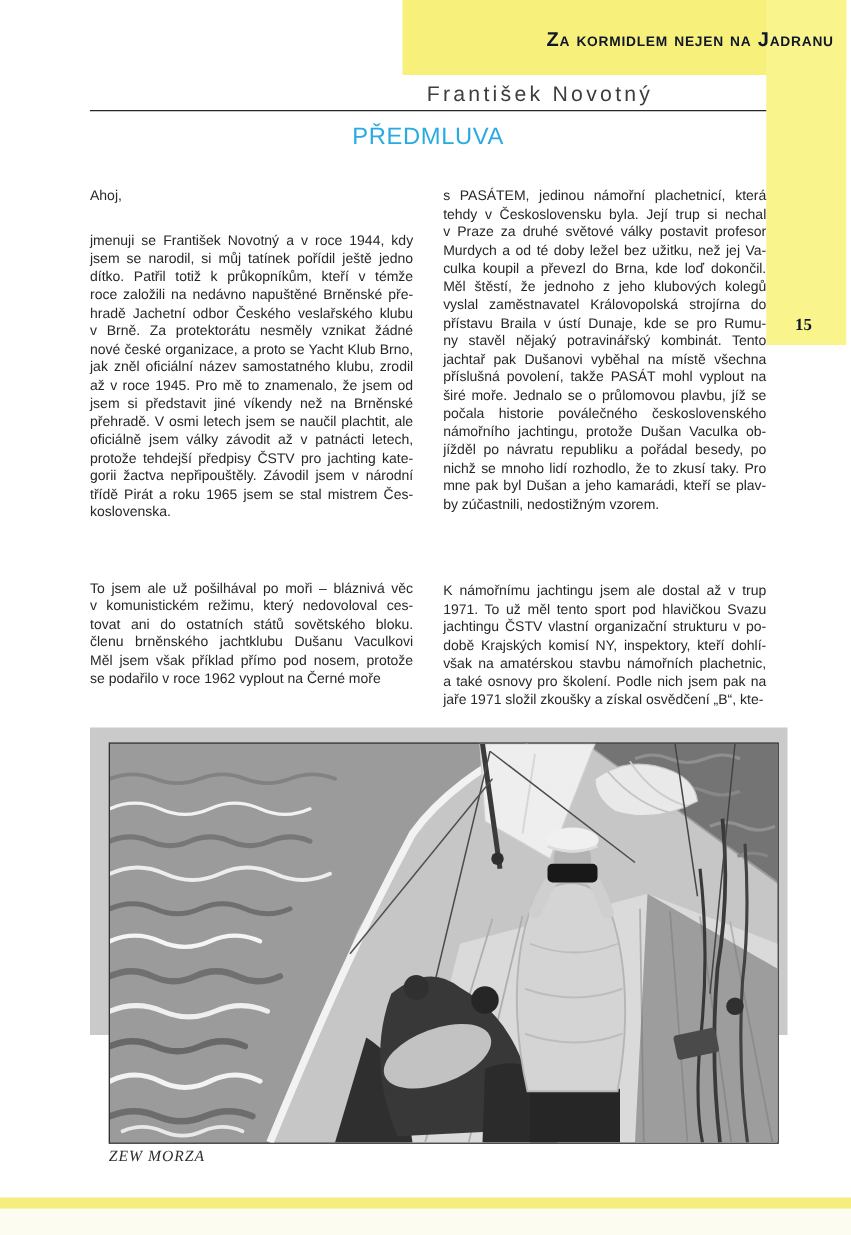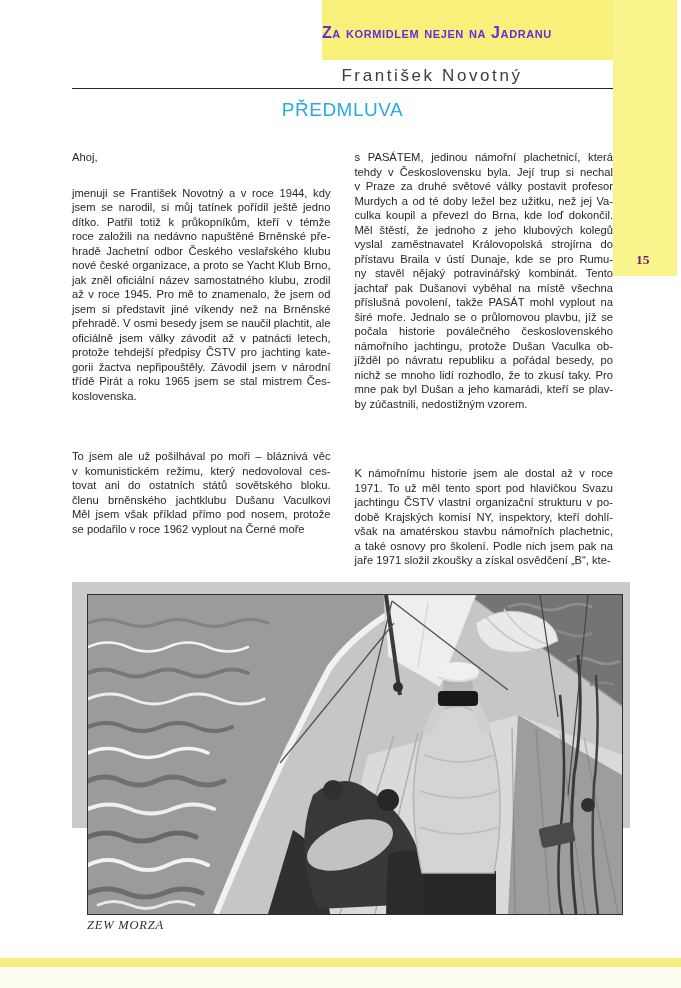--- a/index.html
+++ b/index.html
@@ -7,23 +7,23 @@
     position:relative; width:681px; height:988px; background:#ffffff;
     overflow:hidden; font-family:"Liberation Sans", sans-serif; color:#2b2b2b;
   }
   
   .yellow-top    { position:absolute; left:322px; top:0; width:355px; height:60px; background:#f7f17c; }
   .yellow-right  { position:absolute; left:613px; top:0; width:64px; height:276px; background:#f9f48c; }
   .bottom-bar    { position:absolute; left:0; top:958px; width:681px; height:9px; background:#f3ee7d; }
   .bottom-wash   { position:absolute; left:0; top:967px; width:681px; height:21px; background:#fdfcf0; }
 
   .series-title {
-    position:absolute; left:322px; top:24px; width:345px; text-align:left;
+    position:absolute; left:322px; top:24px; width:345px; text-align:right;
     font-variant:small-caps; font-size:16px; font-weight:600; letter-spacing:0.6px;
-    color:#6d28d9;
+    color:#0f172a;
   }
   .author-line {
     position:absolute; left:322px; top:66px; width:220px; text-align:center;
     font-size:17px; font-weight:500; letter-spacing:2.6px; color:#3d3d3d;
   }
   .head-rule { position:absolute; left:72px; top:88px; width:541px; height:1px; background:#262626; }
   .chapter-title {
     position:absolute; left:72px; top:99px; width:541px; text-align:center;
     font-size:19px; font-weight:normal; letter-spacing:0.5px; color:#29abe2;
   }
@@ -47,21 +47,21 @@
   }
   .photo-frame svg { display:block; }
   .photo-caption {
     position:absolute; left:15px; top:336px;
     font-family:"Liberation Serif", serif; font-style:italic; font-size:12.5px;
     letter-spacing:0.8px; color:#2e2e2e;
   }
 
   .page-number {
     position:absolute; left:636px; top:252px; width:41px; text-align:left;
-    font-family:"Liberation Serif", serif; font-weight:bold; font-size:13.5px; color:#701a75;
+    font-family:"Liberation Serif", serif; font-weight:bold; font-size:13.5px; color:#0f172a;
   }
 </style>
 </head>
 <body>
 
 <div id="page">
 
   <div class="yellow-top"></div>
   <div class="yellow-right"></div>
 
@@ -76,25 +76,26 @@
     <div class="col col-left">
         <div class="para">
           <div class="tline lastline">Ahoj,</div>
         </div>
         <div class="para">
           <div class="tline">jmenuji se František Novotný a v roce 1944, kdy</div>
           <div class="tline">jsem se narodil, si můj tatínek pořídil ještě jedno</div>
           <div class="tline">dítko. Patřil totiž k průkopníkům, kteří v témže</div>
           <div class="tline">roce založili na nedávno napuštěné Brněnské pře-</div>
           <div class="tline">hradě Jachetní odbor Českého veslařského klubu</div>
+          <div class="tline">v Brně. Za protektorátu nesměly vznikat žádné</div>
           <div class="tline">nové české organizace, a proto se Yacht Klub Brno,</div>
           <div class="tline">jak zněl oficiální název samostatného klubu, zrodil</div>
           <div class="tline">až v roce 1945. Pro mě to znamenalo, že jsem od</div>
           <div class="tline">jsem si představit jiné víkendy než na Brněnské</div>
-          <div class="tline">přehradě. V osmi besedy jsem se naučil plachtit, ale</div>
+          <div class="tline">přehradě. V osmi letech jsem se naučil plachtit, ale</div>
           <div class="tline">oficiálně jsem války závodit až v patnácti letech,</div>
           <div class="tline">protože tehdejší předpisy ČSTV pro jachting kate-</div>
           <div class="tline">gorii žactva nepřipouštěly. Závodil jsem v národní</div>
           <div class="tline">třídě Pirát a roku 1965 jsem se stal mistrem Čes-</div>
           <div class="tline lastline">koslovenska.</div>
         </div>
         <div class="para">
           <div class="tline">To jsem ale už pošilhával po moři – bláznivá věc</div>
           <div class="tline">v komunistickém režimu, který nedovoloval ces-</div>
           <div class="tline">tovat ani do ostatních států sovětského bloku.</div>
@@ -118,21 +119,21 @@
           <div class="tline">příslušná povolení, takže PASÁT mohl vyplout na</div>
           <div class="tline">širé moře. Jednalo se o průlomovou plavbu, jíž se</div>
           <div class="tline">počala historie poválečného československého</div>
           <div class="tline">námořního jachtingu, protože Dušan Vaculka ob-</div>
           <div class="tline">jížděl po návratu republiku a pořádal besedy, po</div>
           <div class="tline">nichž se mnoho lidí rozhodlo, že to zkusí taky. Pro</div>
           <div class="tline">mne pak byl Dušan a jeho kamarádi, kteří se plav-</div>
           <div class="tline lastline">by zúčastnili, nedostižným vzorem.</div>
         </div>
         <div class="para">
-          <div class="tline">K námořnímu historie jsem ale dostal až v roce</div>
+          <div class="tline">K námořnímu jachtingu jsem ale dostal až v trup</div>
           <div class="tline">1971. To už měl tento sport pod hlavičkou Svazu</div>
           <div class="tline">jachtingu ČSTV vlastní organizační strukturu v po-</div>
           <div class="tline">době Krajských komisí NY, inspektory, kteří dohlí-</div>
           <div class="tline">však na amatérskou stavbu námořních plachetnic,</div>
           <div class="tline">a také osnovy pro školení. Podle nich jsem pak na</div>
           <div class="tline lastline">jaře 1971 složil zkoušky a získal osvědčení „B“, kte-</div>
         </div>
       </div>
   </div>
 

